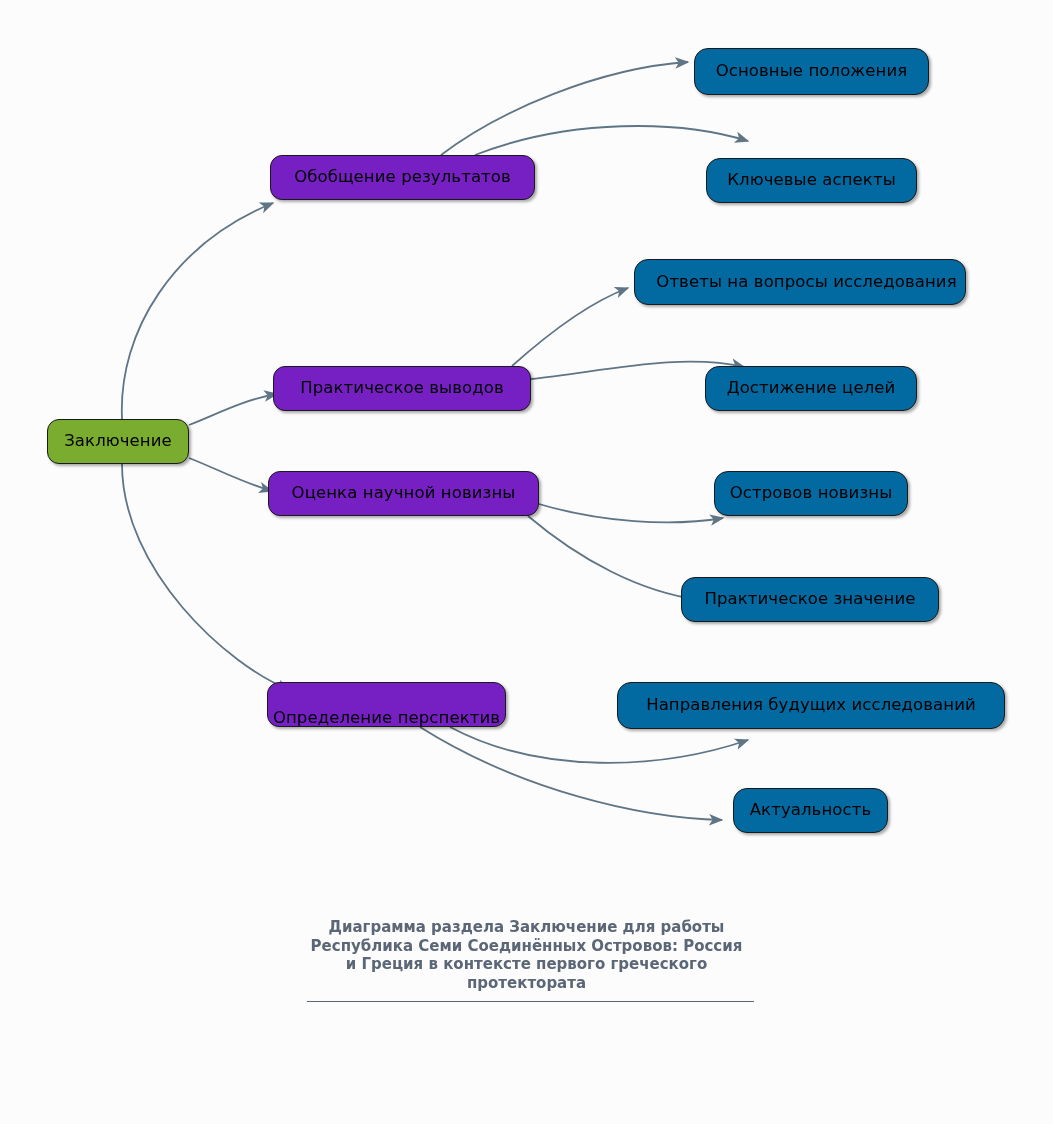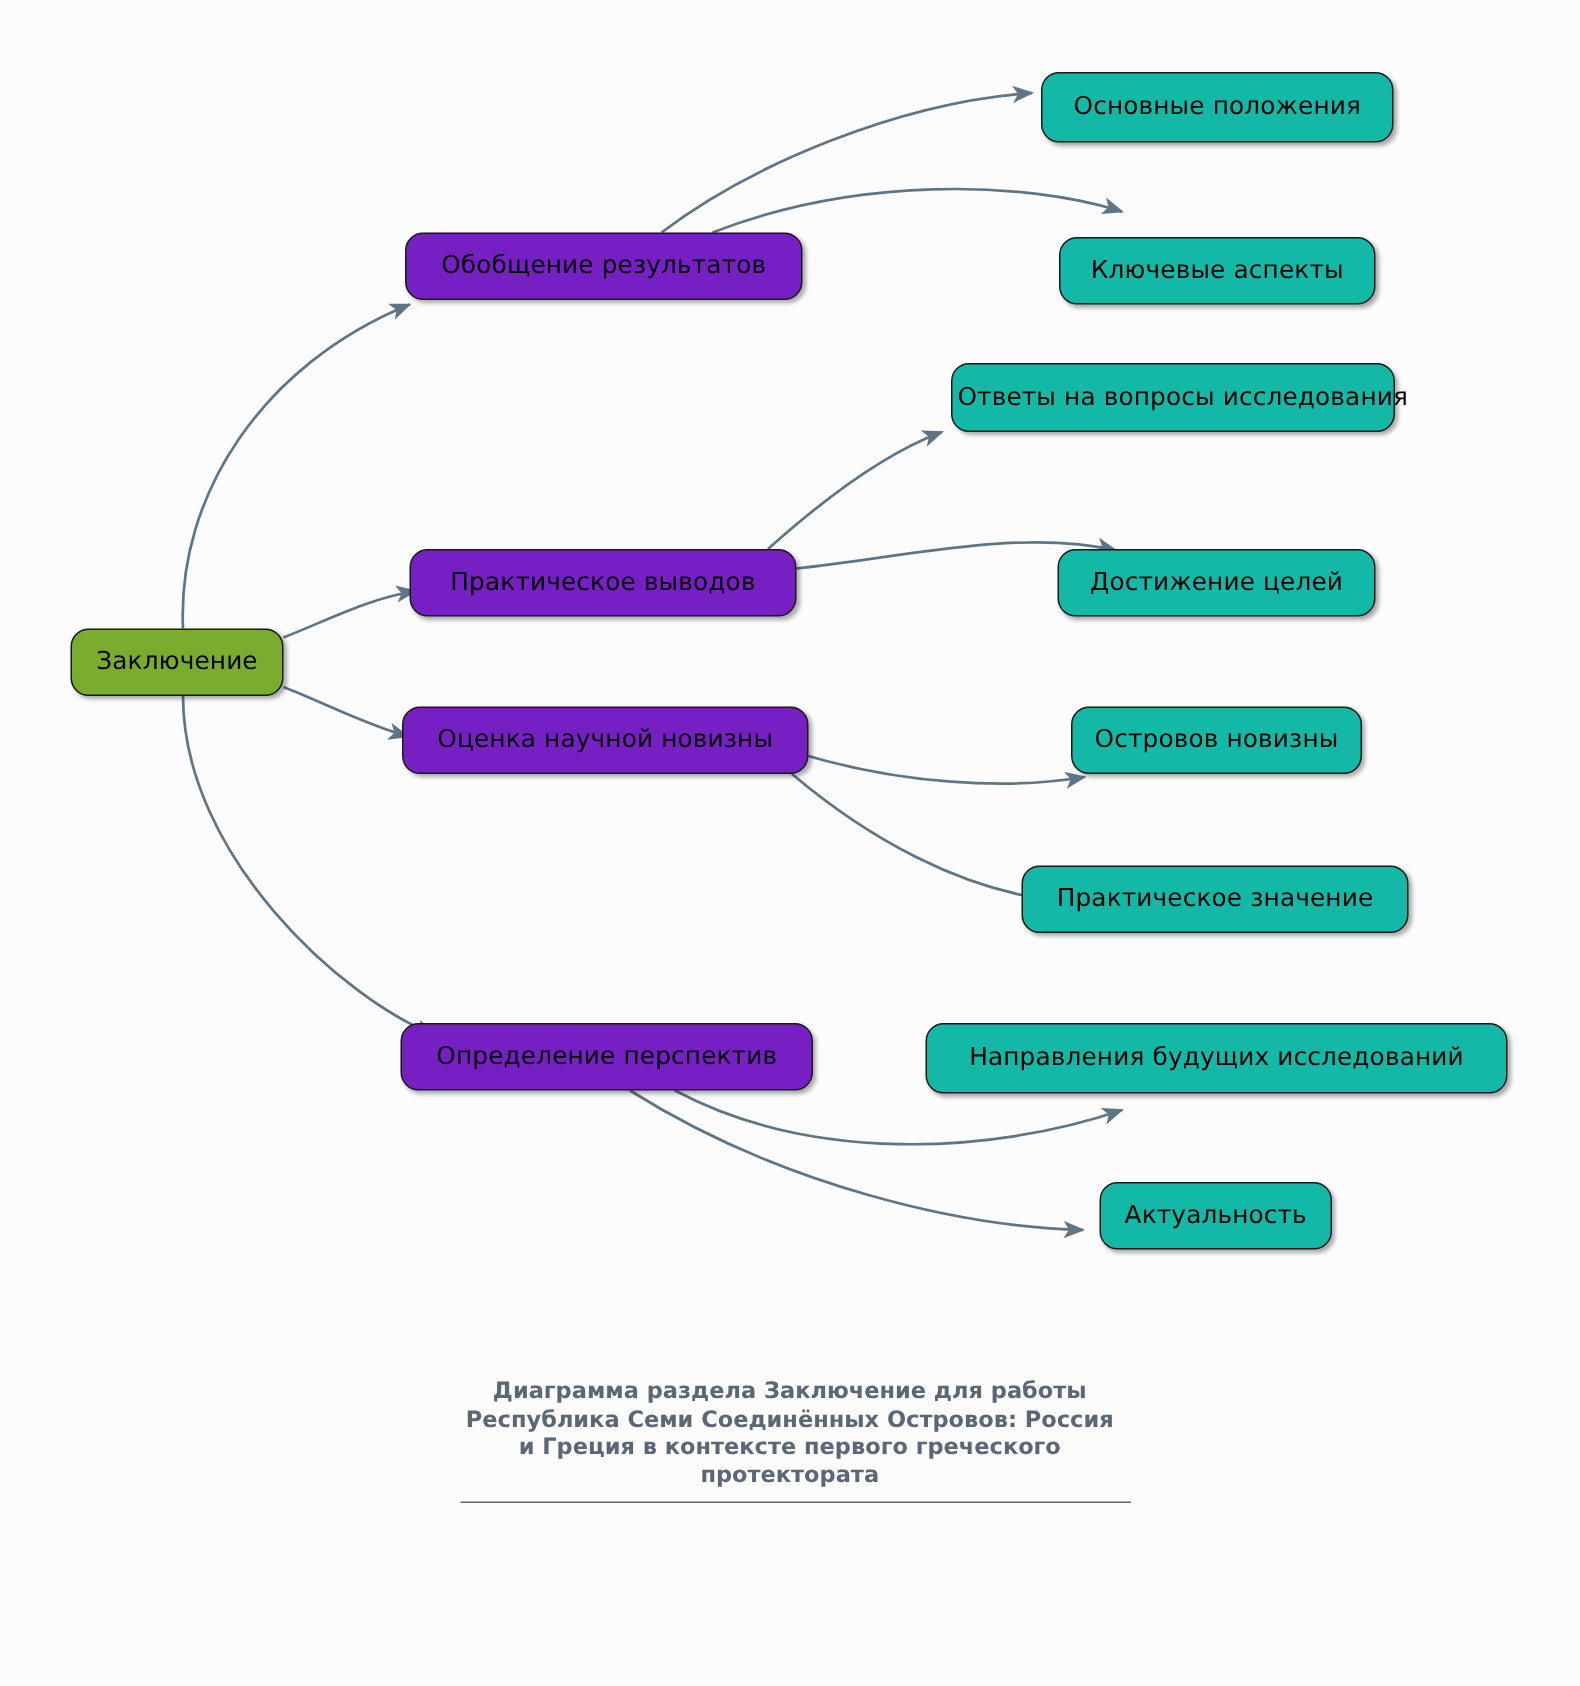--- a/index.html
+++ b/index.html
@@ -38,21 +38,22 @@
     letter-spacing: 0.1px;
     line-height: 1;
   }
   .node-root {
     background: #79ac2f;
   }
   .node-branch {
     background: #7620c4;
   }
   .node-leaf {
-    background: #14b8a6;
+    background: #0369a1;
+    border-radius: 14px;
   }
   .caption {
     position: absolute;
     left: 0;
     width: 1053px;
     text-align: center;
     color: #5b6676;
     font-weight: bold;
     font-size: 15px;
     line-height: 18.6px;
@@ -109,36 +110,36 @@
       </div>
       <div class="node node-leaf" style="left: 694px; top: 48px; width: 235px; height: 47px;">
         <span>Основные положения</span>
       </div>
       <div class="node node-leaf" style="left: 706px; top: 158px; width: 211px; height: 45px;">
         <span>Ключевые аспекты</span>
       </div>
       <div class="node node-branch" style="left: 273px; top: 366px; width: 258px; height: 45px;">
         <span>Практическое выводов</span>
       </div>
-      <div class="node node-leaf" style="left: 634px; top: 242px; width: 296px; height: 46px; padding-left: 13px;">
+      <div class="node node-leaf" style="left: 634px; top: 259px; width: 332px; height: 46px; padding-left: 13px;">
         <span>Ответы на вопросы исследования</span>
       </div>
       <div class="node node-leaf" style="left: 705px; top: 366px; width: 212px; height: 45px;">
         <span>Достижение целей</span>
       </div>
       <div class="node node-branch" style="left: 268px; top: 471px; width: 271px; height: 45px;">
         <span>Оценка научной новизны</span>
       </div>
       <div class="node node-leaf" style="left: 714px; top: 471px; width: 194px; height: 45px;">
         <span>Островов новизны</span>
       </div>
       <div class="node node-leaf" style="left: 681px; top: 577px; width: 258px; height: 45px;">
         <span>Практическое значение</span>
       </div>
-      <div class="node node-branch" style="left: 267px; top: 682px; width: 275px; height: 45px;">
+      <div class="node node-branch" style="left: 267px; top: 682px; width: 239px; height: 45px; align-items: flex-end;">
         <span>Определение перспектив</span>
       </div>
       <div class="node node-leaf" style="left: 617px; top: 682px; width: 388px; height: 47px;">
         <span>Направления будущих исследований</span>
       </div>
       <div class="node node-leaf" style="left: 733px; top: 788px; width: 155px; height: 45px;">
         <span>Актуальность</span>
       </div>
     </div>
 

